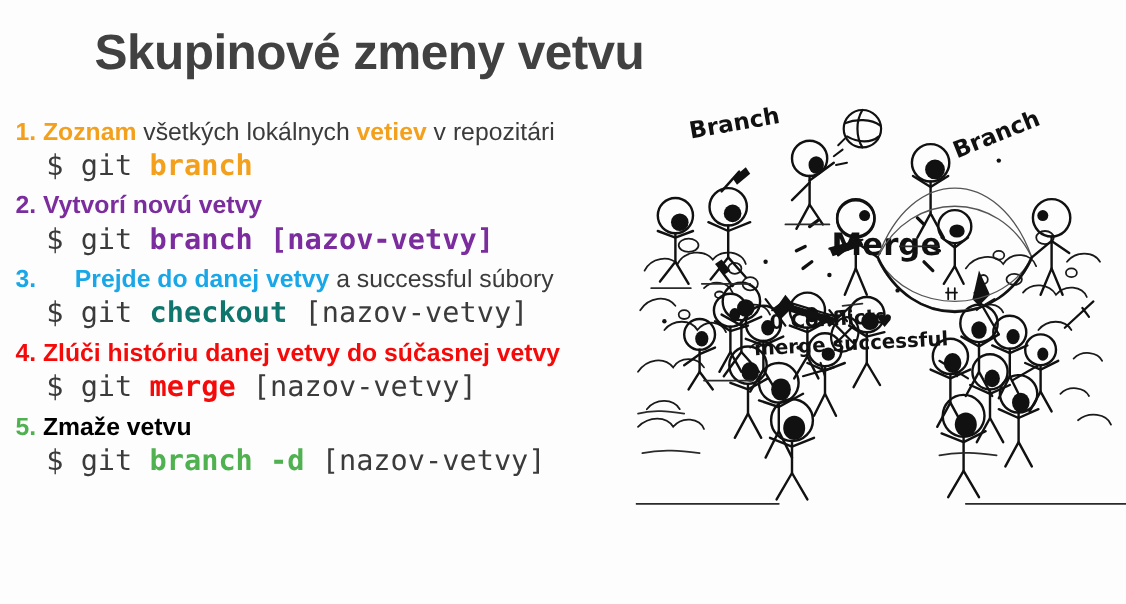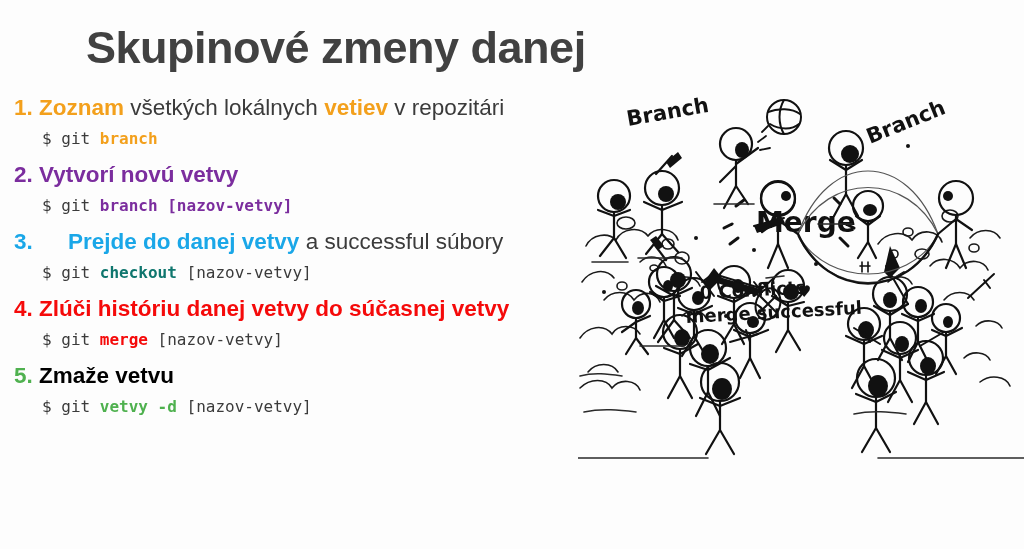--- a/index.html
+++ b/index.html
@@ -26,39 +26,39 @@
     font-weight: bold;
     color: #414141;
     letter-spacing: -0.5px;
     white-space: nowrap;
   }
 
   
   #steps {
     position: absolute;
     left: 14px;
-    top: 92px;
+    top: 104px;
     width: 590px;
   }
   .step { margin-bottom: 4px; }
 
   .step-head {
     font-family: "Liberation Sans", sans-serif;
     font-size: 22.5px;
     line-height: 31px;
     color: #3b3b3b;
     white-space: nowrap;
   }
   .step-num { font-weight: bold; }
   .step-key { font-weight: bold; }
   .step-rest { font-weight: normal; color: #3b3b3b; }
 
   .step-cmd {
     font-family: "DejaVu Sans Mono", "Liberation Mono", monospace;
-    font-size: 16px;
+    font-size: 26px;
     line-height: 32px;
     color: #3b3b3b;
     padding-left: 28px;
     white-space: pre;
   }
   .cmd-cmd { font-weight: bold; }
   .cmd-arg { color: #3b3b3b; }
 
   
   #illustration {
@@ -78,42 +78,42 @@
     font-family: "DejaVu Sans", sans-serif;
     font-weight: bold;
     fill: #111111;
   }
 </style>
 </head>
 <body>
 
 <div id="slide">
 
-  <div id="title">Skupinové zmeny danej</div>
+  <div id="title">Skupinové zmeny vetvu</div>
 
   <div id="steps">
       <div class="step">
         <div class="step-head"><span class="step-num" style="color: rgb(243, 160, 28);">1. </span><span class="step-key" style="color: rgb(243, 160, 28);">Zoznam</span><span class="step-rest"> všetkých lokálnych </span><span class="step-key" style="color: rgb(243, 160, 28);">vetiev</span><span class="step-rest"> v repozitári</span></div>
         <div class="step-cmd"><span class="cmd-arg">$ git </span><span class="cmd-cmd" style="color: rgb(243, 160, 28);">branch</span></div>
       </div>
       <div class="step">
         <div class="step-head"><span class="step-num" style="color: rgb(123, 45, 158);">2. </span><span class="step-key" style="color: rgb(123, 45, 158);">Vytvorí novú vetvy</span></div>
         <div class="step-cmd"><span class="cmd-arg">$ git </span><span class="cmd-cmd" style="color: rgb(123, 45, 158);">branch </span><span class="cmd-cmd" style="color: rgb(123, 45, 158);">[nazov-vetvy]</span></div>
       </div>
       <div class="step">
         <div class="step-head"><span class="step-num" style="color: rgb(26, 167, 232);">3. </span><span class="step-key" style="color: rgb(26, 167, 232); margin-left: 29px;">Prejde do danej vetvy</span><span class="step-rest"> a successful súbory</span></div>
         <div class="step-cmd"><span class="cmd-arg">$ git </span><span class="cmd-cmd" style="color: #0f766e;">checkout </span><span class="cmd-arg">[nazov-vetvy]</span></div>
       </div>
       <div class="step">
         <div class="step-head"><span class="step-num" style="color: rgb(245, 10, 10);">4. </span><span class="step-key" style="color: rgb(245, 10, 10);">Zlúči históriu danej vetvy do súčasnej vetvy</span></div>
         <div class="step-cmd"><span class="cmd-arg">$ git </span><span class="cmd-cmd" style="color: rgb(245, 10, 10);">merge </span><span class="cmd-arg">[nazov-vetvy]</span></div>
       </div>
       <div class="step">
         <div class="step-head"><span class="step-num" style="color: rgb(79, 177, 79);">5. </span><span class="step-key" style="color: #000000;">Zmaže vetvu</span></div>
-        <div class="step-cmd"><span class="cmd-arg">$ git </span><span class="cmd-cmd" style="color: rgb(79, 177, 79);">vetvy -d </span><span class="cmd-arg">[nazov-vetvy]</span></div>
+        <div class="step-cmd"><span class="cmd-arg">$ git </span><span class="cmd-cmd" style="color: rgb(79, 177, 79);">branch -d </span><span class="cmd-arg">[nazov-vetvy]</span></div>
       </div>
     </div>
 
   <div id="illustration">
     <svg width="446" height="463" viewBox="0 0 446 463" xmlns="http://www.w3.org/2000/svg">
 
       <g class="cloud">
         <path d="M8 160 C14 148 30 146 38 154 C44 142 62 140 70 150 C78 140 96 142 100 154"></path>
         <path d="M4 196 C12 184 28 182 36 192"></path>
         <path d="M26 214 C34 204 50 204 56 214 C64 204 78 206 82 216"></path>

